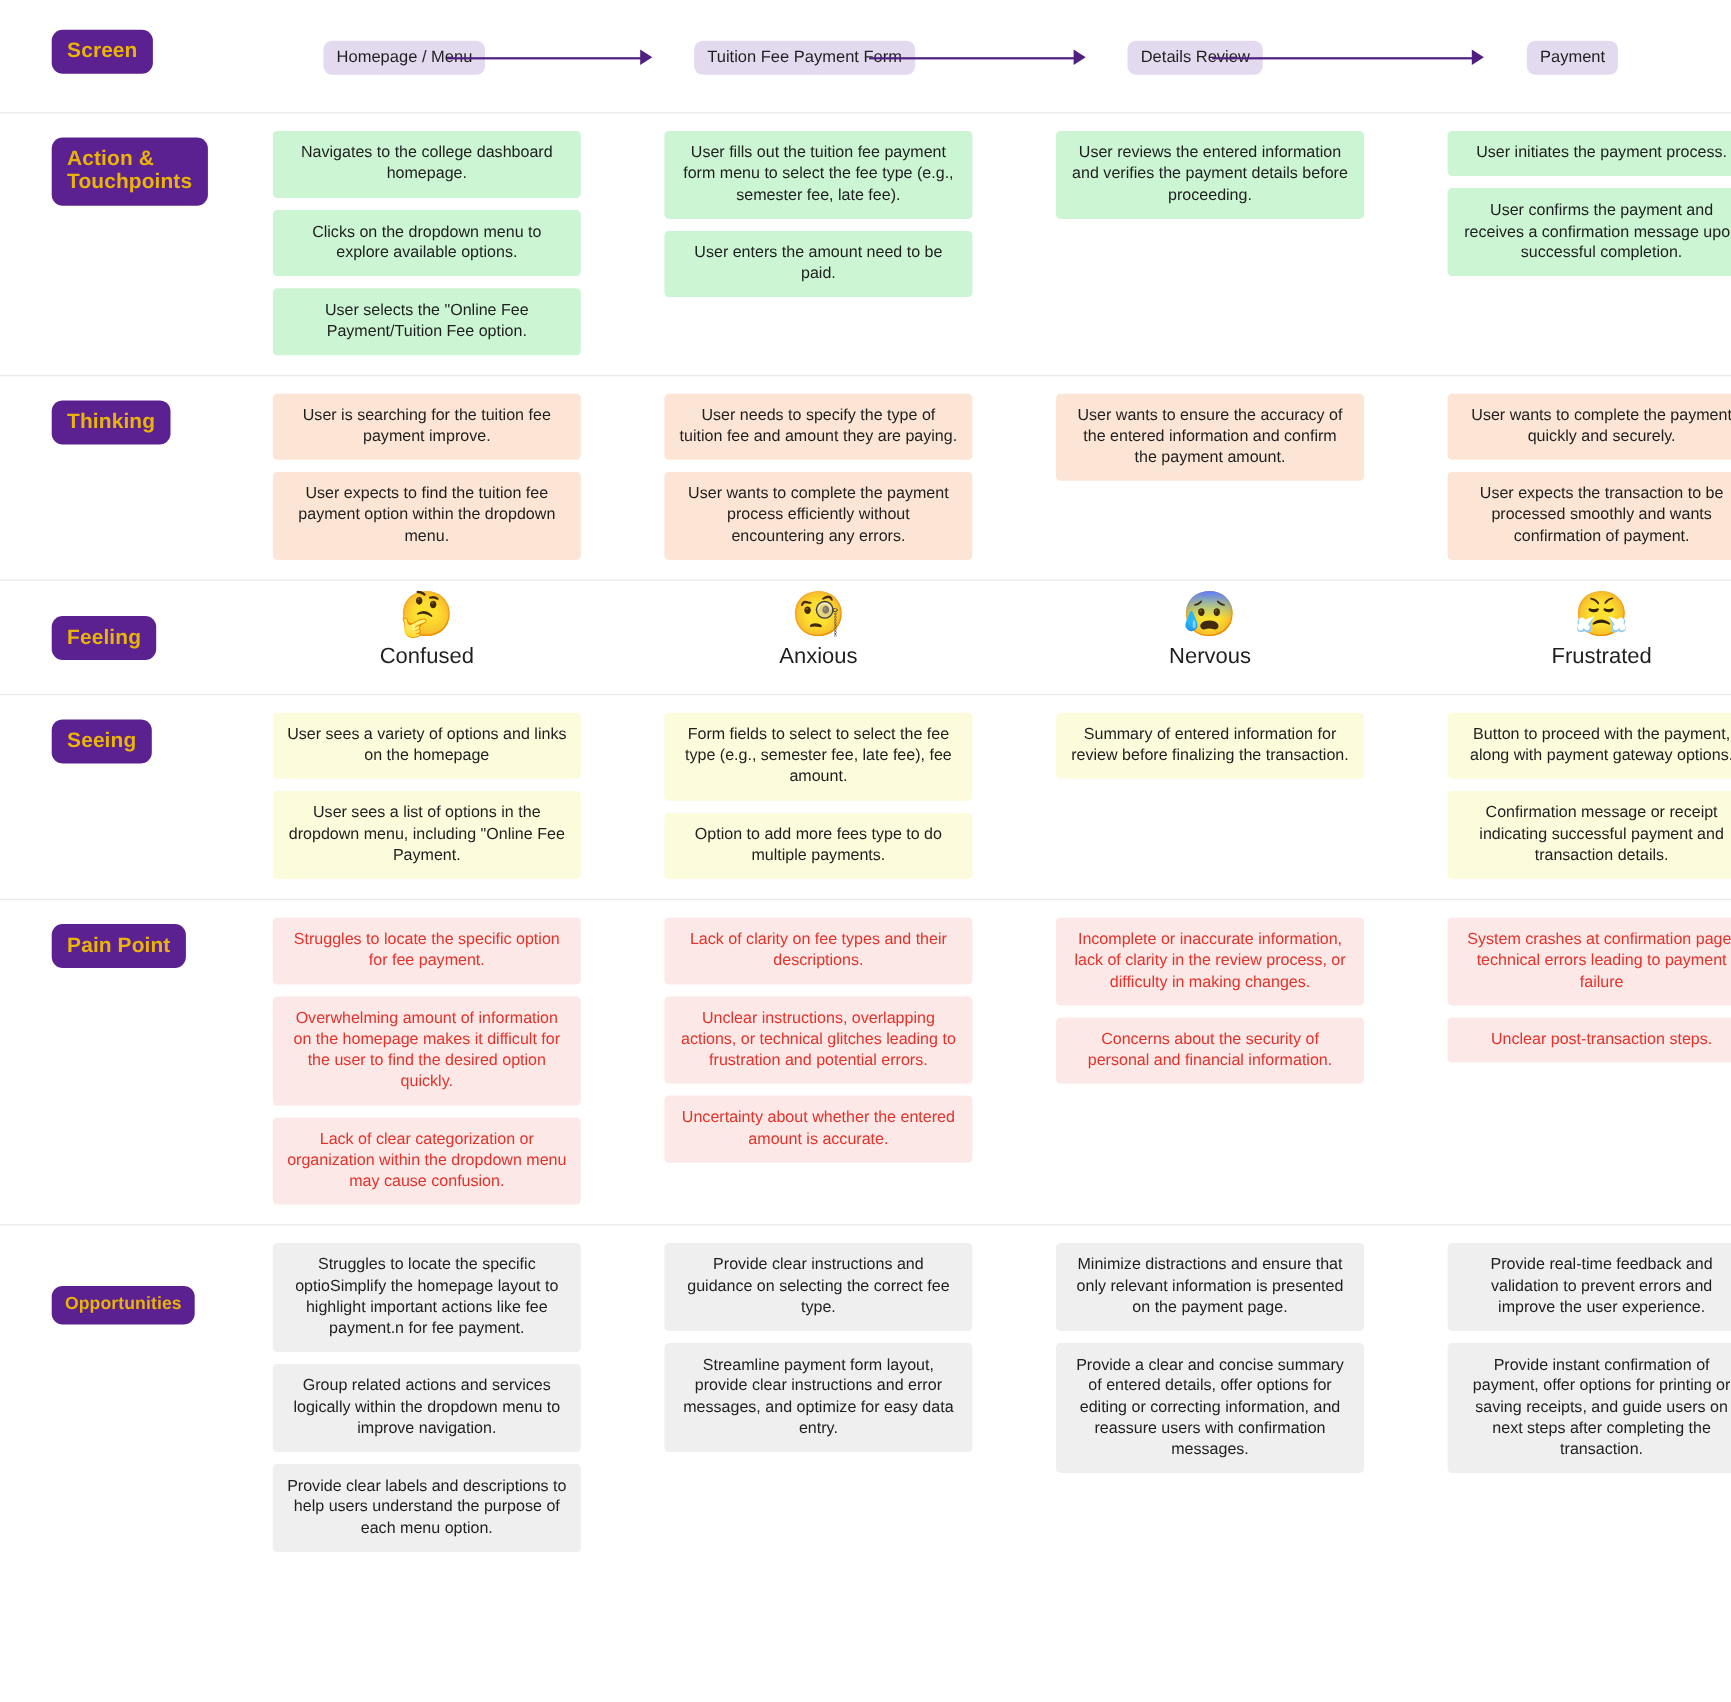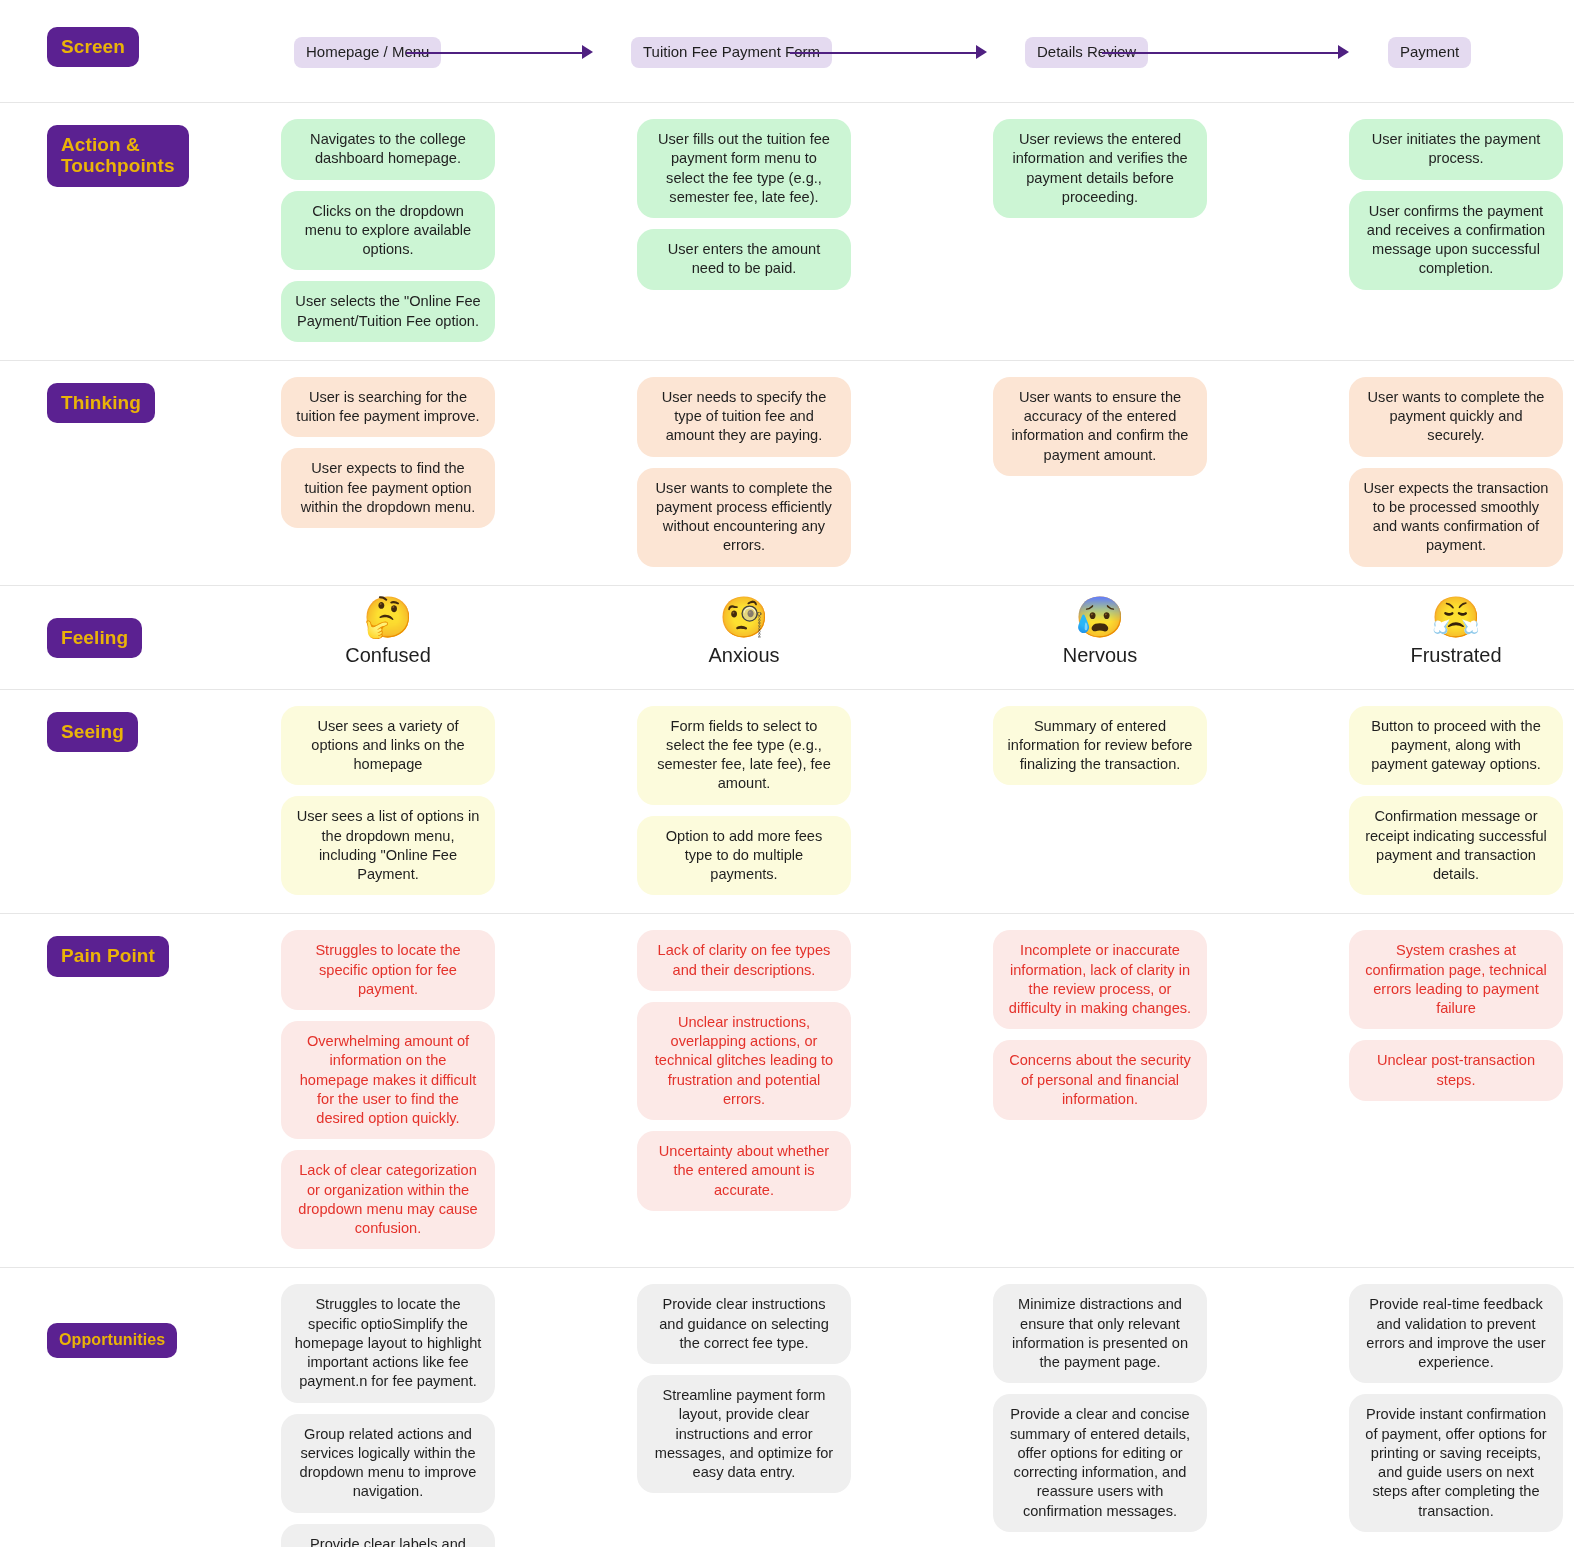--- a/index.html
+++ b/index.html
@@ -57,22 +57,22 @@
   .col {
     width: 356px;
     flex: 0 0 356px;
     display: flex;
     flex-direction: column;
     align-items: center;
     gap: 11px;
   }
 
   .card {
-    width: 214px;
-    border-radius: 17px;
+    width: 280px;
+    border-radius: 4px;
     padding: 11px 13px;
     font-size: 14.6px;
     line-height: 1.32;
     text-align: center;
   }
   .card.green  { background: #ccf5d4; color: #1f1f1f; }
   .card.peach  { background: #fce5d4; color: #1f1f1f; }
   .card.cream  { background: #fcfbdc; color: #1f1f1f; }
   .card.pink   { background: #fce9e7; color: #e4322b; }
   .card.grey   { background: #efefef; color: #1f1f1f; }

